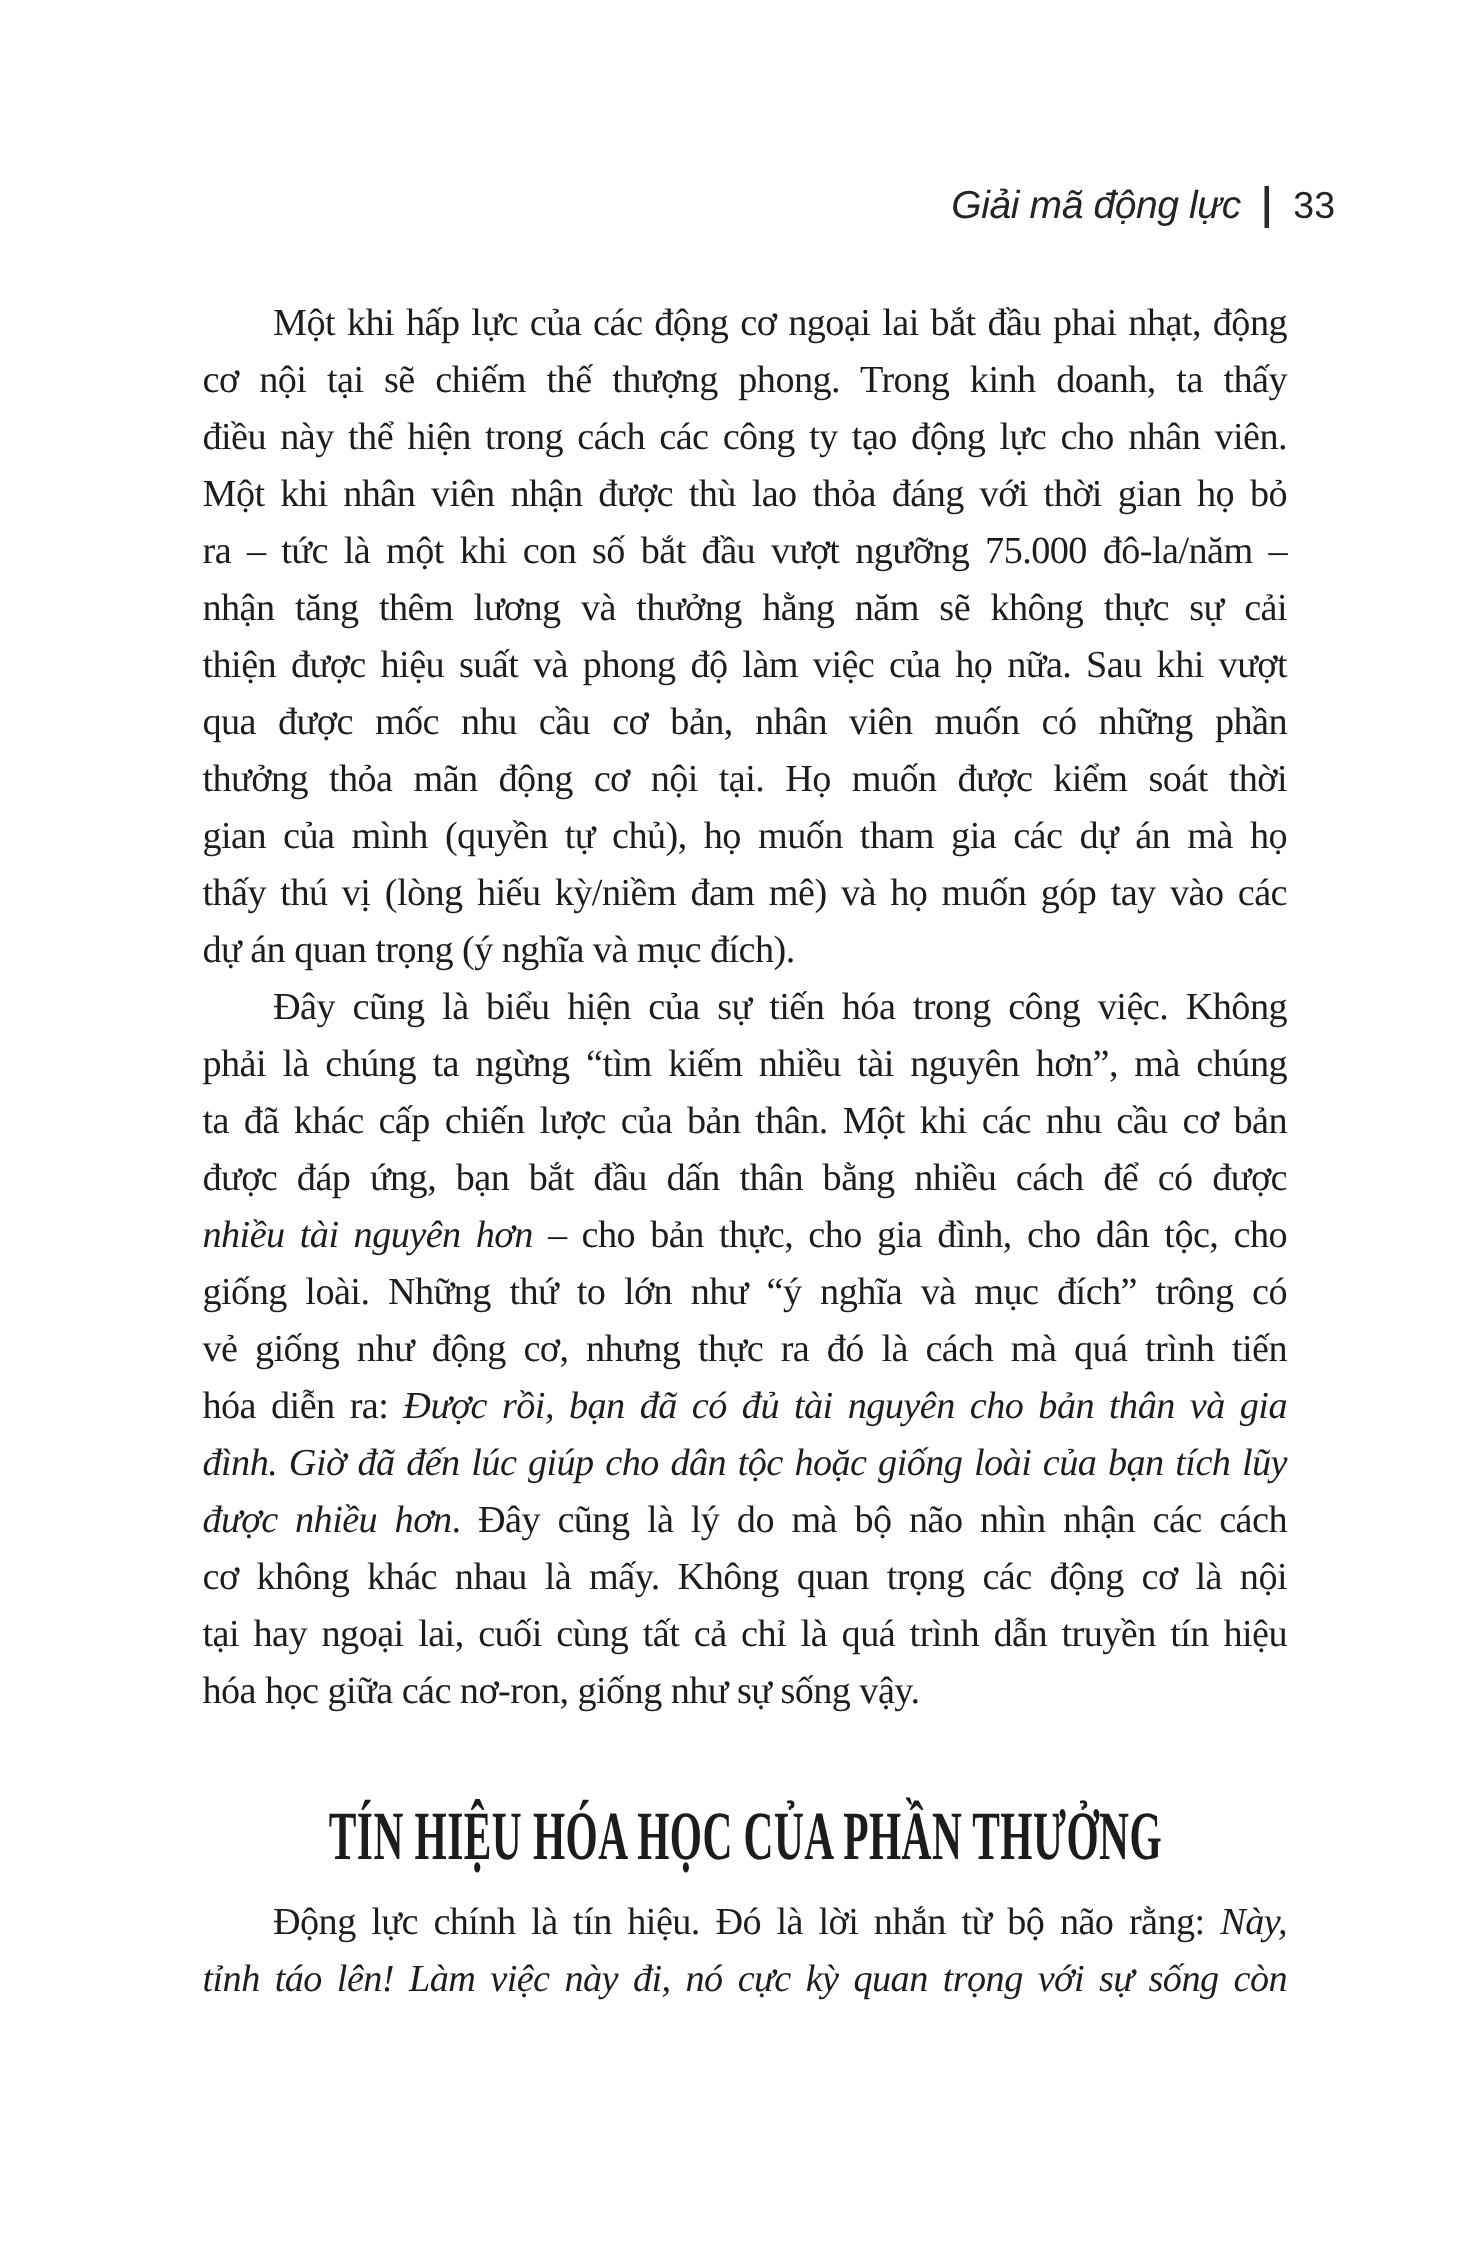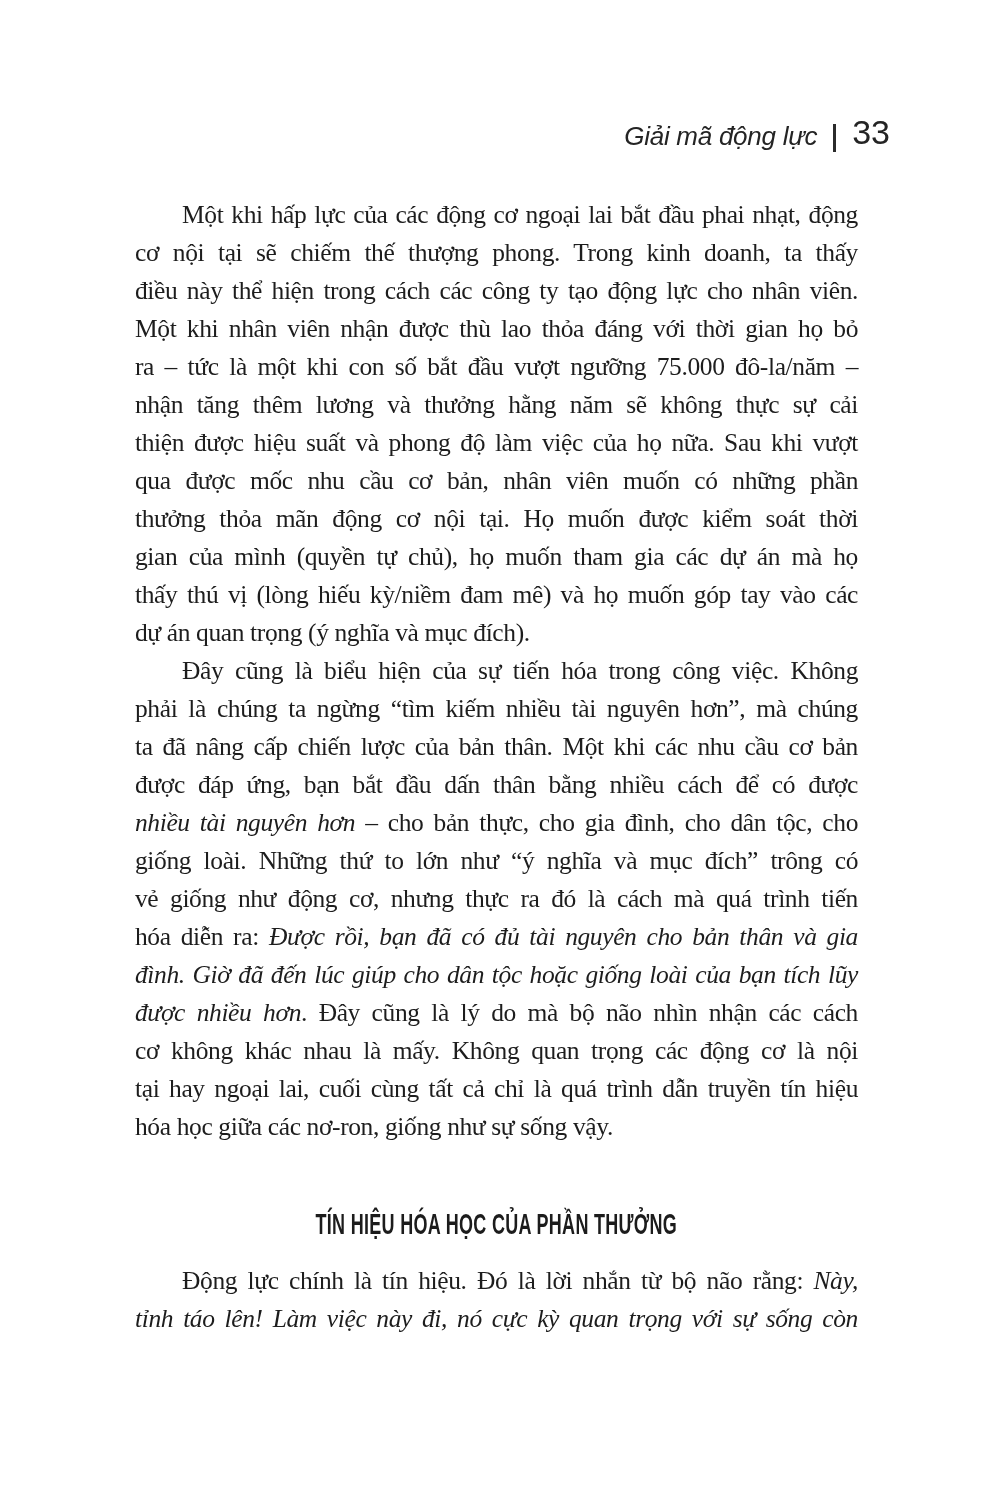--- a/index.html
+++ b/index.html
@@ -8,35 +8,35 @@
     background:#ffffff;
     font-family:"Liberation Serif",serif;
   }
   .page-header{
     position:absolute;top:120px;right:94px;height:32px;
     display:flex;align-items:flex-end;gap:16px;
     font-family:"Liberation Sans",sans-serif;color:#242424;
   }
   .running-title{font-style:italic;font-size:26px;letter-spacing:-0.01em;}
   .header-divider{width:3px;height:28px;background:#2b2b2b;}
-  .page-number{font-size:34px;}
+  .page-number{font-size:25px;}
   .page-body{
     position:absolute;left:135px;top:196px;width:723px;
     font-size:25.5px;line-height:38px;color:#1d1d1d;letter-spacing:-0.015em;
   }
   .paragraph{margin:0;}
   .line{text-align:justify;text-align-last:justify;}
   .line.last{text-align-last:left;}
   .line.first{text-indent:47px;}
   .it{font-style:italic;margin-top:43px;}
   .section-heading{
     margin-top:54px;height:48px;line-height:48px;
     display:flex;justify-content:center;white-space:nowrap;
-    font-family:Liberation Sans, sans-serif;font-weight:bold;
-    font-size:30px;color:#1c1c1c;
+    font-family:Liberation Serif, serif;font-weight:bold;
+    font-size:46px;color:#1c1c1c;
   }
   .section-heading > span{
     display:inline-block;transform:scaleX(0.6);transform-origin:50% 50%;
     letter-spacing:0.5px;
   }
   .after-heading{margin-top:14px;}
 </style>
 </head>
 <body>
 
@@ -58,21 +58,21 @@
         <div class="line"><span>thiện được hiệu suất và phong độ làm việc của họ nữa. Sau khi vượt</span></div>
         <div class="line"><span>qua được mốc nhu cầu cơ bản, nhân viên muốn có những phần</span></div>
         <div class="line"><span>thưởng thỏa mãn động cơ nội tại. Họ muốn được kiểm soát thời</span></div>
         <div class="line"><span>gian của mình (quyền tự chủ), họ muốn tham gia các dự án mà họ</span></div>
         <div class="line"><span>thấy thú vị (lòng hiếu kỳ/niềm đam mê) và họ muốn góp tay vào các</span></div>
         <div class="line last"><span>dự án quan trọng (ý nghĩa và mục đích).</span></div>
       </div>
       <div class="paragraph">
         <div class="line first"><span>Đây cũng là biểu hiện của sự tiến hóa trong công việc. Không</span></div>
         <div class="line"><span>phải là chúng ta ngừng “tìm kiếm nhiều tài nguyên hơn”, mà chúng</span></div>
-        <div class="line"><span>ta đã nâng cấp chiến lược của bản thân. Một khi các nhu cầu cơ bản</span></div>
+        <div class="line"><span>ta đã khác cấp chiến lược của bản thân. Một khi các nhu cầu cơ bản</span></div>
         <div class="line"><span>được đáp ứng, bạn bắt đầu dấn thân bằng nhiều cách để có được</span></div>
         <div class="line"><span class="it">nhiều tài nguyên hơn</span><span> – cho bản thực, cho gia đình, cho dân tộc, cho</span></div>
         <div class="line"><span>giống loài. Những thứ to lớn như “ý nghĩa và mục đích” trông có</span></div>
         <div class="line"><span>vẻ giống như động cơ, nhưng thực ra đó là cách mà quá trình tiến</span></div>
         <div class="line"><span>hóa diễn ra: </span><span class="it">Được rồi, bạn đã có đủ tài nguyên cho bản thân và gia</span></div>
         <div class="line"><span class="it">đình. Giờ đã đến lúc giúp cho dân tộc hoặc giống loài của bạn tích lũy</span></div>
         <div class="line"><span class="it">được nhiều hơn</span><span>. Đây cũng là lý do mà bộ não nhìn nhận các cách</span></div>
         <div class="line"><span>cơ không khác nhau là mấy. Không quan trọng các động cơ là nội</span></div>
         <div class="line"><span>tại hay ngoại lai, cuối cùng tất cả chỉ là quá trình dẫn truyền tín hiệu</span></div>
         <div class="line last"><span>hóa học giữa các nơ-ron, giống như sự sống vậy.</span></div>

